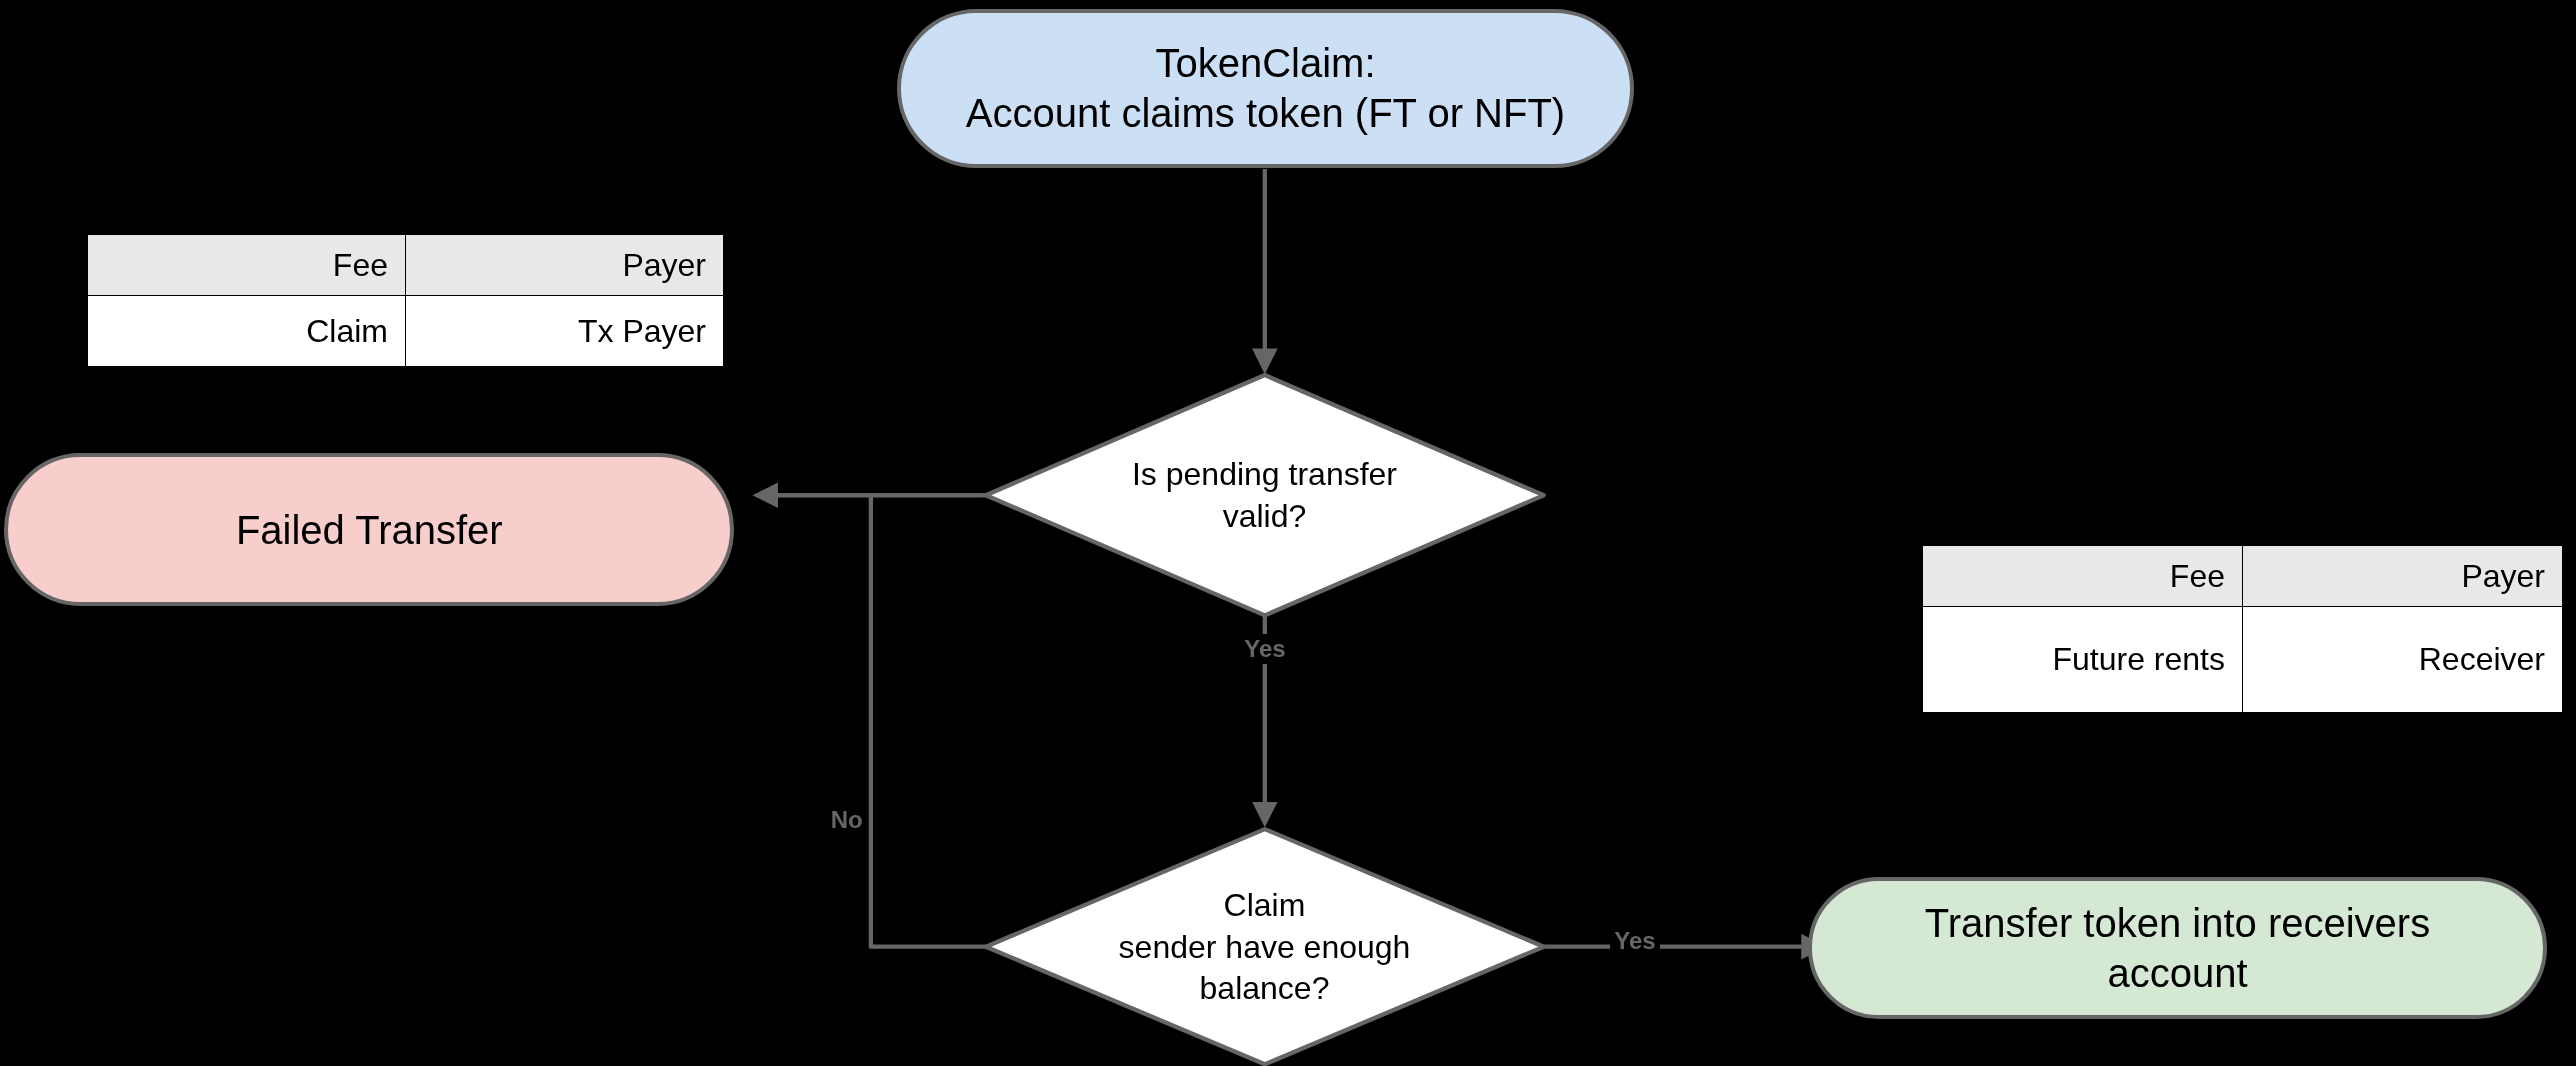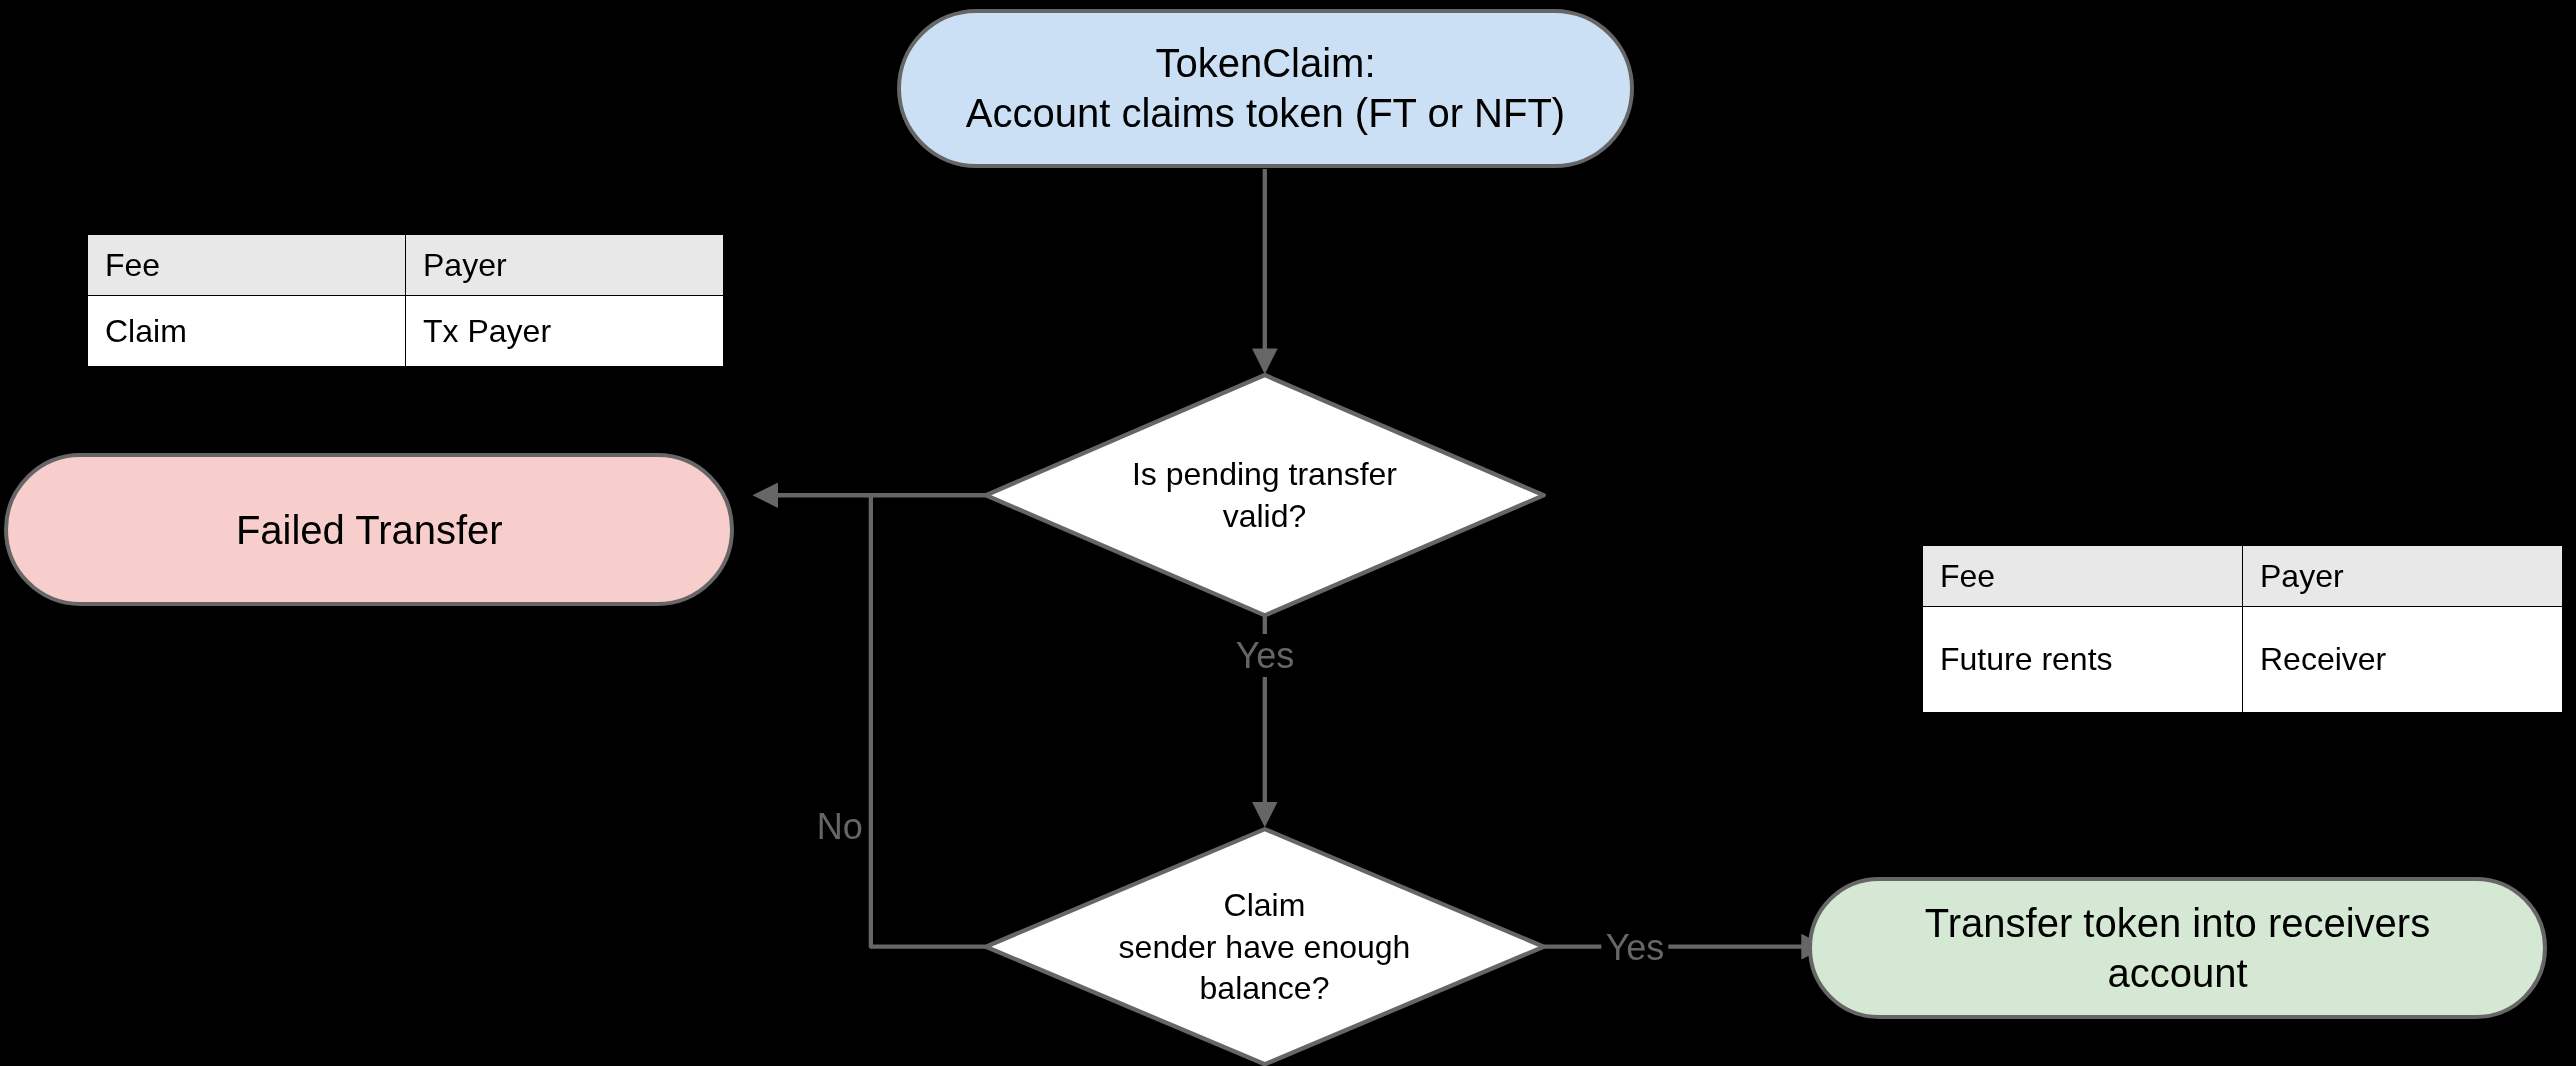--- a/index.html
+++ b/index.html
@@ -67,38 +67,38 @@
     text-align: center;
     white-space: pre-line;
     font-size: 32px;
     line-height: 1.3;
     color: #000;
   }
   .diamond-label-pending { left: 1050px; top: 418px; width: 429px; height: 155px; }
   .diamond-label-balance { left: 1050px; top: 866px; width: 429px; height: 163px; }
   .edge-label {
     position: absolute;
-    font-size: 36px;
-    font-weight: normal;
+    font-size: 24px;
+    font-weight: bold;
     color: #666666;
     background: #000;
     padding: 1.7px 4.3px;
     line-height: 1.1;
     text-align: center;
   }
   .edge-label-yes1 { left: 1265px; top: 634px; transform: translateX(-50%); }
   .edge-label-no   { left: 867px; top: 805px; transform: translateX(-100%); }
   .edge-label-yes2 { left: 1635px; top: 926px; transform: translateX(-50%); }
   .fee-table {
     position: absolute;
     border-collapse: collapse;
     background: #ffffff;
     font-size: 32px;
     color: #000;
-    text-align: left;
+    text-align: right;
   }
   .fee-table th, .fee-table td {
     border: 1.7px solid #000;
     padding: 0 17px;
     font-weight: normal;
   }
   .fee-table th { background: #e8e8e8; }
   .table-claim { left: 87px; top: 234px; }
   .table-claim th { width: 283px; height: 60px; }
   .table-claim td { height: 70px; }

